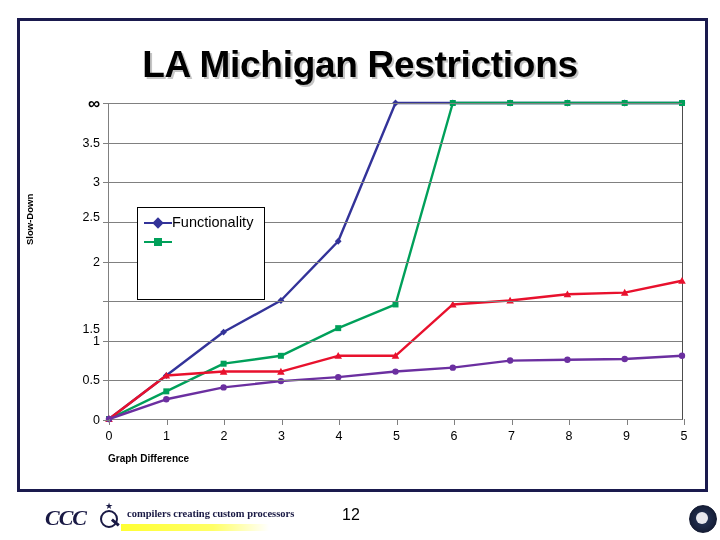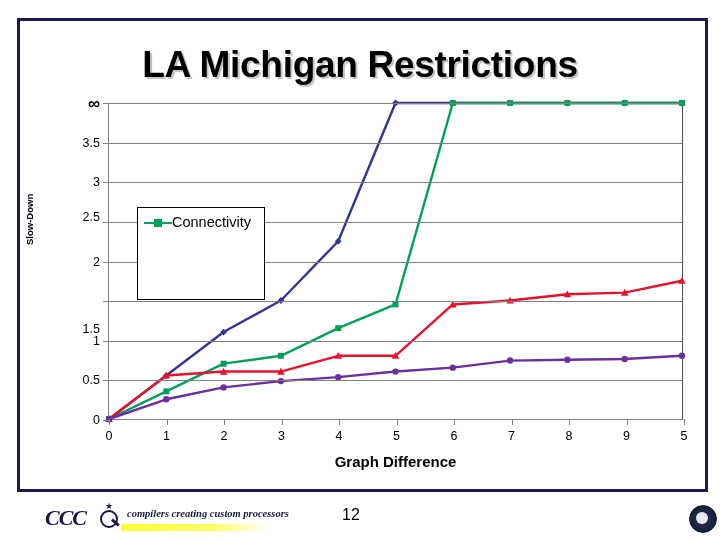--- a/index.html
+++ b/index.html
@@ -73,21 +73,21 @@
   }
 
   .yaxis-title{
     position:absolute;left:2px;top:150px;
     font-size:9.5px;font-weight:bold;color:#000;
     transform:rotate(-90deg);transform-origin:left top;
     white-space:nowrap;
   }
   .xaxis-title{
     position:absolute;left:86px;width:575px;top:358px;
-    text-align:center;font-size:15px;font-weight:bold;color:#000;
+    text-align:left;font-size:10px;font-weight:bold;color:#000;
   }
 
   svg.series{position:absolute;left:0;top:0;width:100%;height:100%;overflow:visible;}
 
   
   .legend{
     position:absolute;left:115px;top:112px;width:128px;height:93px;
     background:#ffffff;border:1px solid #000000;
     box-sizing:border-box;
     padding:6px 0 0 6px;
@@ -120,21 +120,21 @@
   .ccc-q{
     position:absolute;left:83px;top:13px;width:14px;height:14px;
     border:2.5px solid #191944;border-radius:50%;
   }
   .ccc-qtail{
     position:absolute;left:94px;top:24px;width:9px;height:2.5px;
     background:#191944;transform:rotate(40deg);
   }
   .tagline{
     position:absolute;left:110px;top:11px;
-    font-size:10.5px;font-weight:bold;font-style:italic;color:#191944;
+    font-size:10.5px;font-weight:bold;color:#191944;
     font-family:"Liberation Serif", serif;
     white-space:nowrap;
   }
   .tagbar{
     position:absolute;left:104px;top:27px;width:148px;height:7px;
     background:linear-gradient(to right,#ffff33 0%,#ffff66 62%,#ffffff 100%);
   }
   .pagenum{
     position:absolute;left:0;top:9px;width:668px;text-align:center;
     font-size:16px;color:#000;
@@ -267,24 +267,30 @@
         <div class="xlabel" style="left: 460px;">8</div>
         <div class="xtick" style="left: 517.5px;"></div>
         <div class="xlabel" style="left: 517.5px;">9</div>
         <div class="xtick" style="left: 575px;"></div>
         <div class="xlabel" style="left: 575px;">5</div>
       </div>
 
     <div class="legend">
       <div class="legend-row">
         <span class="legend-key">
+          <span class="lk-line" style="background:#333399"></span>
+          <span class="lk-mk lk-diamond" style="background:#333399"></span>
+        </span>
+        <span class="legend-text">Functionality</span>
+      </div>
+      <div class="legend-row">
+        <span class="legend-key">
           <span class="lk-line" style="background:#00a05a"></span>
           <span class="lk-mk" style="background:#00a05a"></span>
         </span>
-        <span class="legend-text">Connectivity</span>
       </div>
     </div>
 
   </div>
 
   <div class="footer">
     <span class="ccc-logo">CCC</span>
     <span class="ccc-star">★</span>
     <span class="ccc-q"></span>
     <span class="ccc-qtail"></span>

